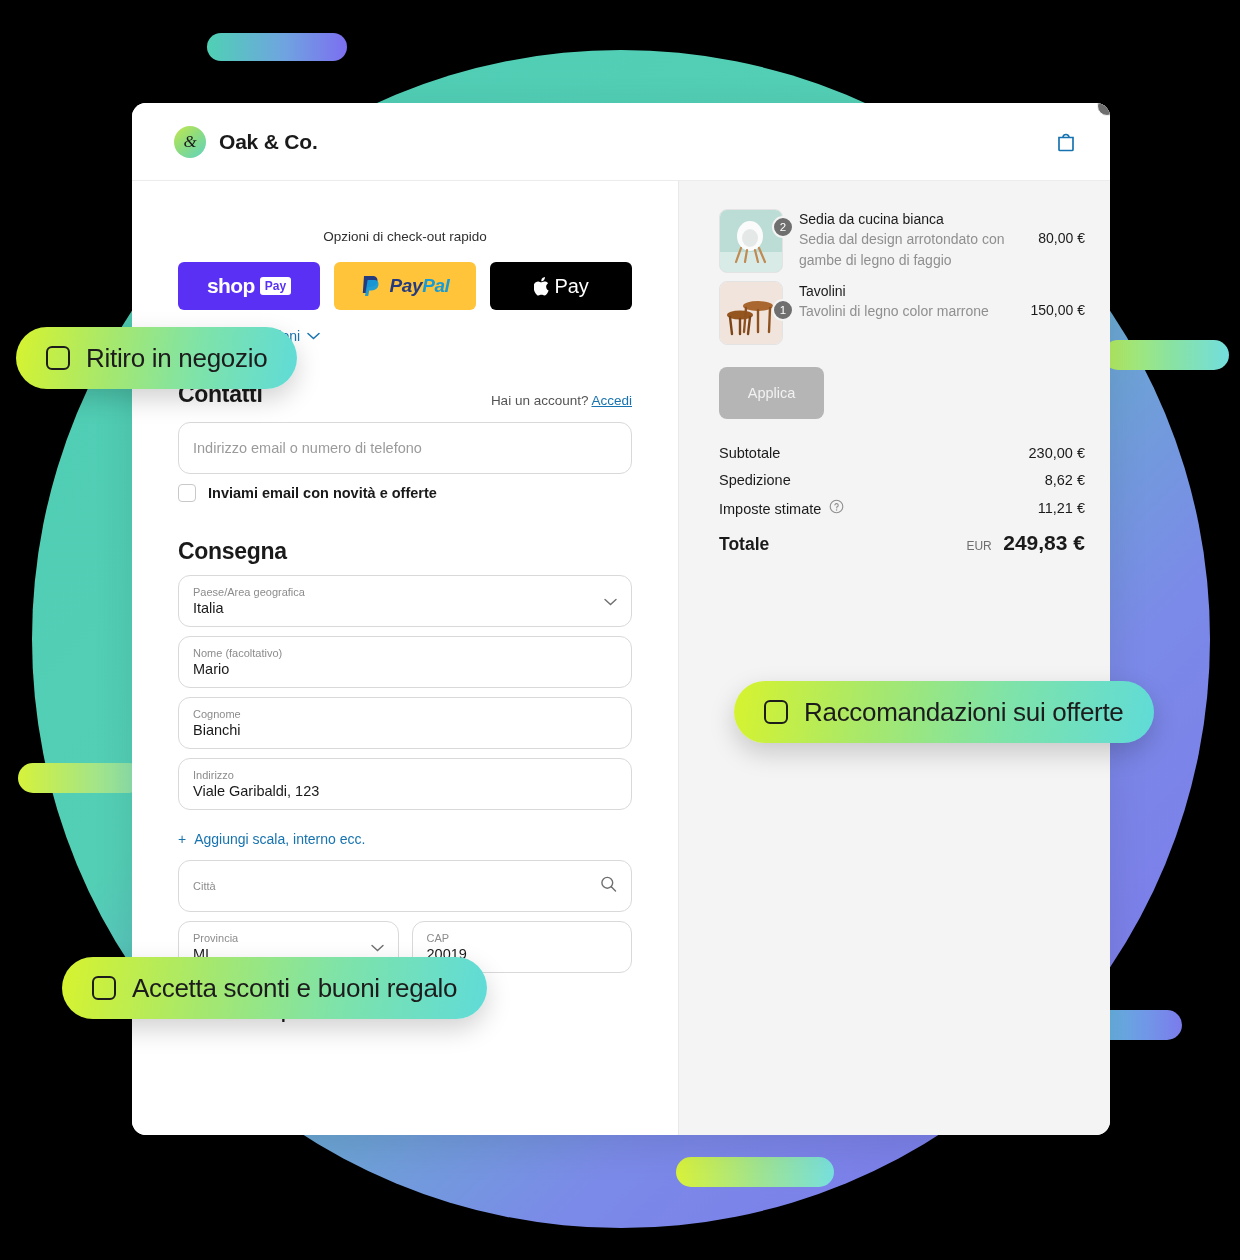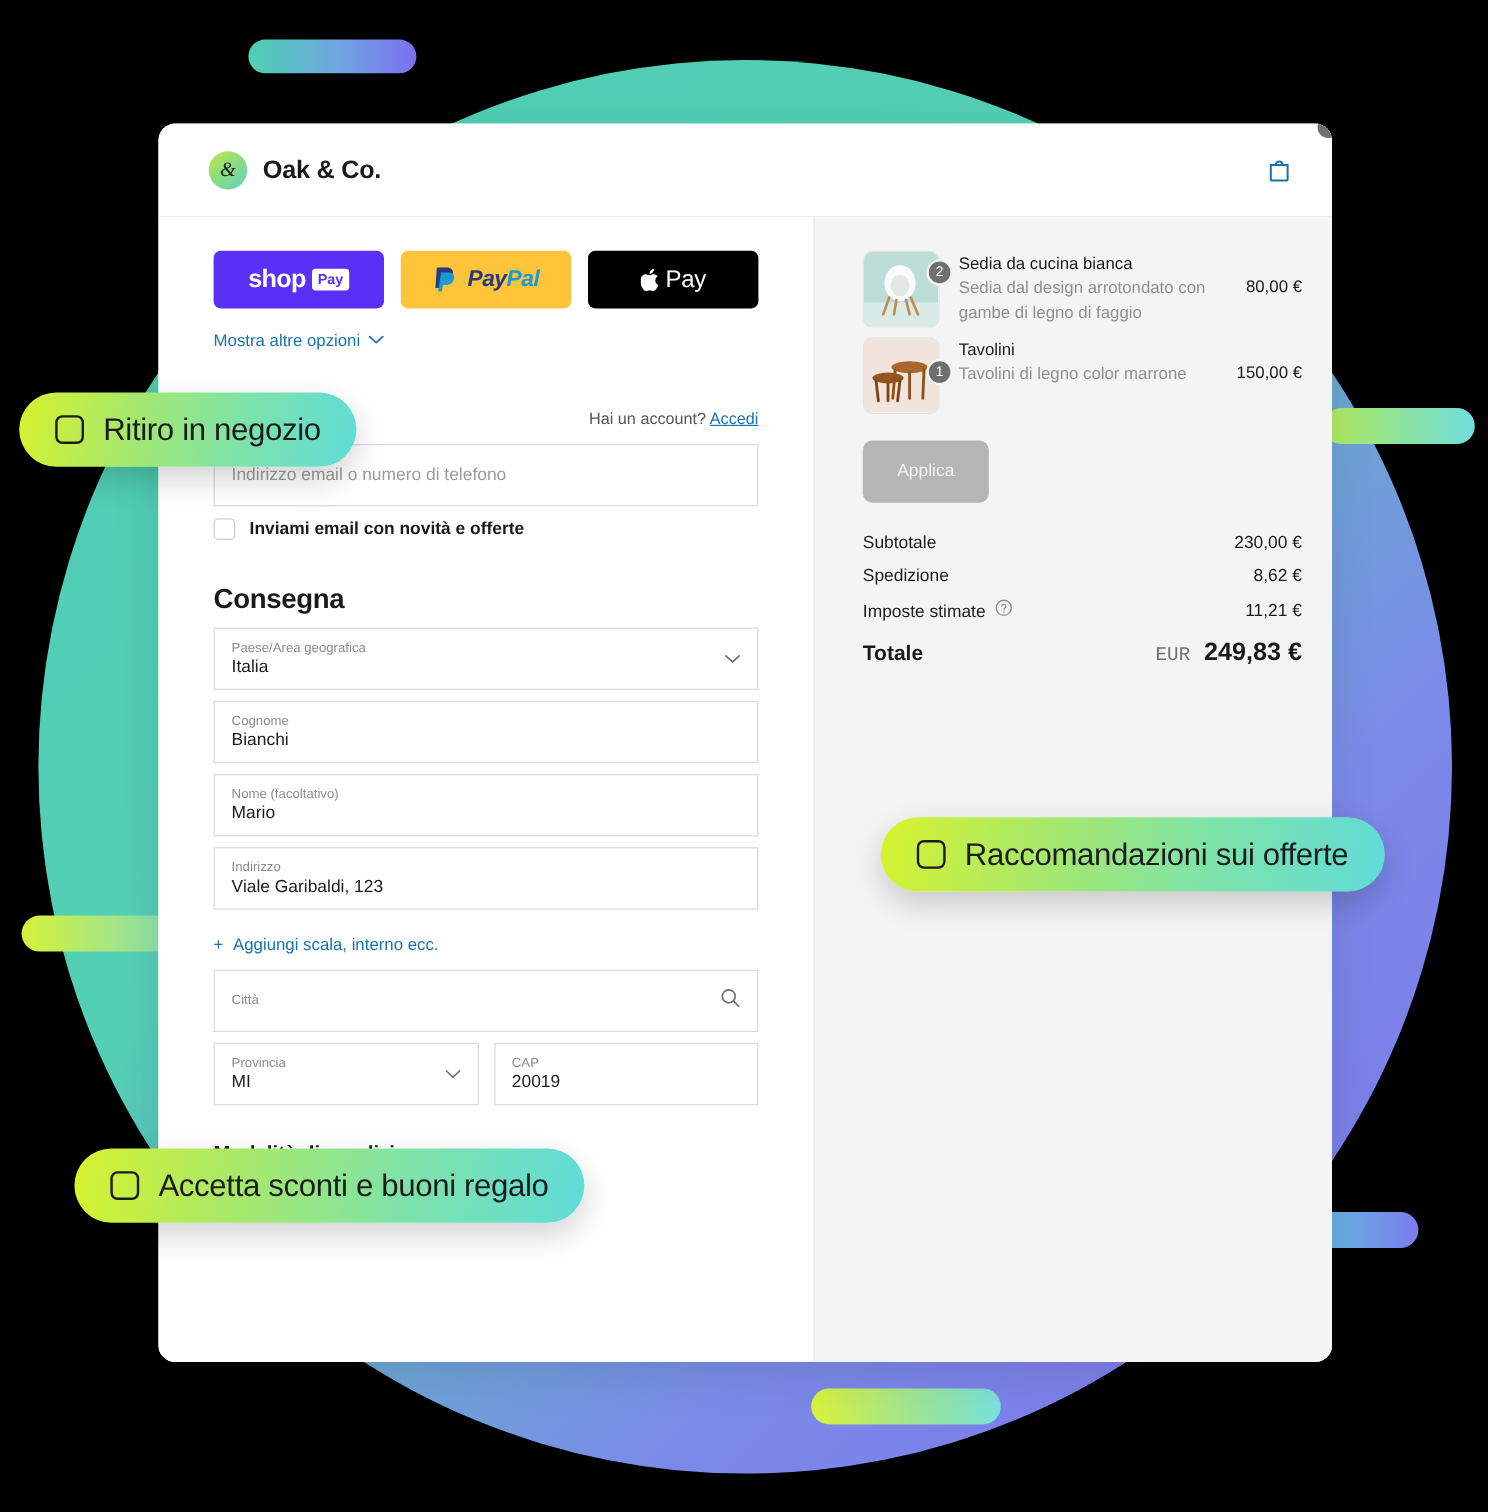--- a/index.html
+++ b/index.html
@@ -99,21 +99,21 @@
   
   .sec-head { display:flex; align-items:flex-end; justify-content:space-between; margin: 36px 0 14px; }
   .sec-title { font-size: 23px; font-weight: 700; color:#1a1a1a; letter-spacing:-.3px; }
   .acct { font-size: 13.5px; color:#545454; }
   .acct a { color:#1773b0; text-decoration: underline; }
 
   .fld {
     position: relative;
     height: 52px;
     border: 1px solid #d9d9d9;
-    border-radius: 0;
+    border-radius: 12px;
     background: #fff;
     margin-bottom: 9px;
     display: flex; flex-direction: column; justify-content: center;
     padding: 0 14px;
   }
   .fld .ph { font-size: 14.5px; color: #9b9b9b; }
   .fld .lbl { font-size: 11px; color:#8c8c8c; line-height: 14px; }
   .fld .val { font-size: 14.5px; color:#1a1a1a; line-height: 18px; }
   .fld .chev { position:absolute; right:14px; top:50%; transform: translateY(-50%); }
   .fld .srch { position:absolute; right:14px; top:50%; transform: translateY(-50%); }
@@ -155,21 +155,21 @@
   .apply-btn {
     width: 105px; height: 52px; border-radius: 8px;
     background:#b5b5b5; color:#f2f2f2; font-size:14.5px;
     display:flex; align-items:center; justify-content:center; cursor: default;
   }
   .sum-row { display:flex; justify-content:space-between; align-items:center; margin-bottom: 11px; }
   .sum-lbl { font-size: 14.5px; color:#1a1a1a; display:flex; align-items:flex-end; gap:8px; }
   .sum-val { font-size: 14.5px; color:#1a1a1a;text-align:center; }
   .tot-row { display:flex; justify-content:space-between; align-items:baseline; margin-top: 14px; }
   .tot-lbl { font-size: 17.5px; font-weight:700; color:#1a1a1a; }
-  .tot-cur { font-size: 16px; color:#6f6f6f; margin-right: 7px; font-family: Liberation Mono, monospace; }
+  .tot-cur { font-size: 12px; color:#6f6f6f; margin-right: 7px; }
   .tot-val { font-size: 21px; font-weight:700; color:#1a1a1a; }
 
   
   .pill {
     position: absolute;
     display: flex; align-items: center; gap: 16px;
     border-radius: 999px;
     padding: 0 30px;
     height: 62px;
     font-size: 26px;
@@ -215,20 +215,21 @@
           <path d="M4 6.5h14v12a1 1 0 0 1-1 1H5a1 1 0 0 1-1-1v-12Z" stroke="#1773b0" stroke-width="1.7"></path>
           <path d="M8 6.5a3 3 0 0 1 6 0" stroke="#1773b0" stroke-width="1.7"></path>
         </svg>
       </div>
     </div>
 
     <div class="card-body">
 
       <div class="col-left">
 
+        <div class="express-title">Opzioni di check-out rapido</div>
 
         <div class="pay-row">
           <div class="pay-btn pay-shop">
             <span class="shoppay-word">shop</span>
             <span class="shoppay-tag">Pay</span>
           </div>
           <div class="pay-btn pay-paypal">
             <svg width="22" height="24" viewBox="0 0 22 24" style="margin-right:7px">
               <path d="M3 2h8c4 0 6 2 5.4 5.6C15.8 11.2 13 13 9.4 13H6.6L5.6 19H1.8L3 2Z" fill="#253b80"></path>
               <path d="M6.6 6h6.2c3.4 0 5.2 1.8 4.6 5.2-.6 3.4-3.2 5.2-6.6 5.2H8.2L7.2 22H4l2.6-16Z" fill="#179bd7" opacity=".95"></path>
@@ -276,27 +277,27 @@
           <span class="lbl">Paese/Area geografica</span>
           <span class="val">Italia</span>
           <span class="chev">
             <svg width="13" height="8" viewBox="0 0 13 8">
                 <path d="M1 1.5 6.5 6.5 12 1.5" stroke="#6f6f6f" stroke-width="1.4" fill="none" stroke-linecap="round"></path>
               </svg>
           </span>
         </div>
 
         <div class="fld">
+          <span class="lbl">Nome (facoltativo)</span>
+          <span class="val">Mario</span>
+        </div>
+
+        <div class="fld">
           <span class="lbl">Cognome</span>
           <span class="val">Bianchi</span>
-        </div>
-
-        <div class="fld">
-          <span class="lbl">Nome (facoltativo)</span>
-          <span class="val">Mario</span>
         </div>
 
         <div class="fld">
           <span class="lbl">Indirizzo</span>
           <span class="val">Viale Garibaldi, 123</span>
         </div>
 
         <div class="addlink">
           <span>+</span>
           <span>Aggiungi scala, interno ecc.</span>

